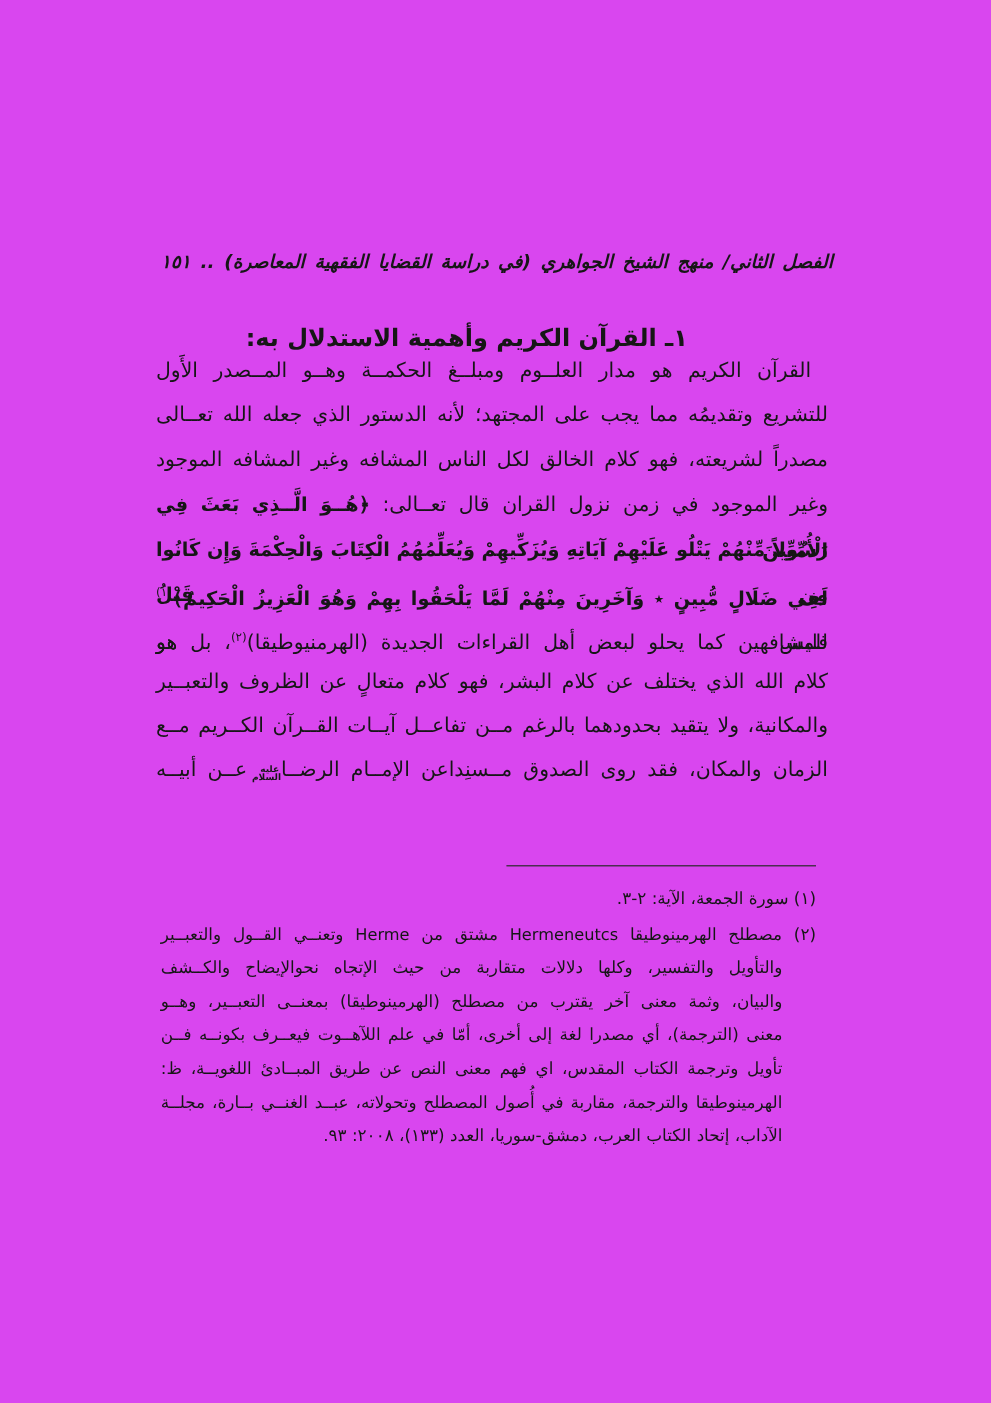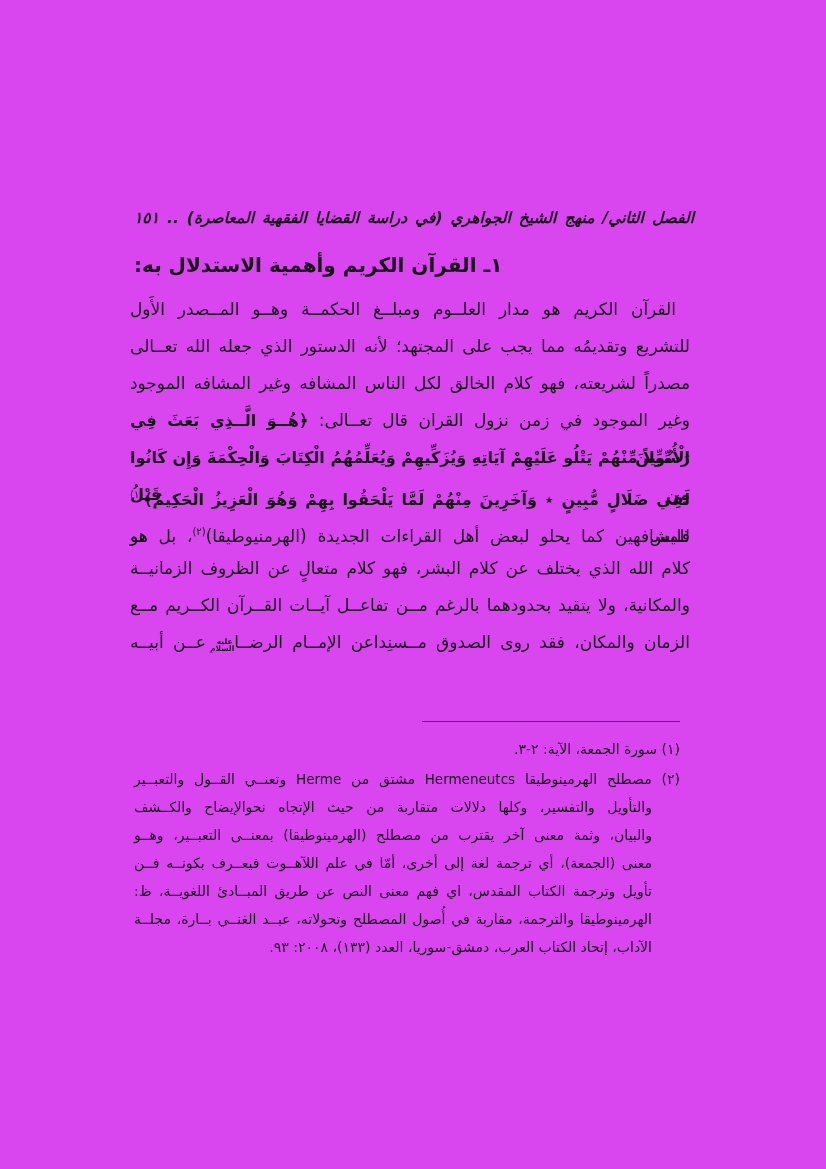--- a/index.html
+++ b/index.html
@@ -10,23 +10,23 @@
   .page { position:absolute; inset:0; background:#d946ef; }
 
   .running-header {
     position:absolute; top:203px; right:132px; width:560px;
     font-size:15.5px; font-weight:bold; font-style:italic;
     direction:rtl; text-align:justify; text-align-last:justify;
     line-height:30px; white-space:normal;
   }
 
   .section-heading {
-    position:absolute; top:249px; right:132px; width:560px; margin:0;
+    position:absolute; top:249px; right:132px; width:560px; margin:16px;
     padding-right:18px; box-sizing:border-box;
-    font-size:20px; font-weight:bold; direction:rtl; text-align:left;
+    font-size:20px; font-weight:bold; direction:rtl; text-align:center;
     line-height:32px;
   }
 
   .body-text {
     position:absolute; top:291px; right:136px; width:560px;
     direction:rtl; font-size:17px; line-height:37px;
   }
   .body-line { text-align:justify; text-align-last:justify; height:37px; overflow:visible; }
   .body-line.indent { padding-right:14px; }
 
@@ -64,35 +64,35 @@
   <h2 class="section-heading">١ـ القرآن الكريم وأهمية الاستدلال به:</h2>
 
   <div class="body-text" id="body-lines">
       <div class="body-line indent"><span class="seg-normal">القرآن الكريم هو مدار العلــوم ومبلــغ الحكمــة وهــو المــصدر الأَول</span></div>
       <div class="body-line"><span class="seg-normal">للتشريع وتقديمُه مما يجب على المجتهد؛ لأنه الدستور الذي جعله الله تعــالى</span></div>
       <div class="body-line"><span class="seg-normal">مصدراً لشريعته، فهو كلام الخالق لكل الناس المشافه وغير المشافه الموجود</span></div>
       <div class="body-line"><span class="seg-normal">وغير الموجود في زمن نزول القران قال تعــالى: </span><span class="seg-quran">﴿هُــوَ الَّــذِي بَعَثَ فِي الْأُمِّيِّينَ</span></div>
       <div class="body-line"><span class="seg-quran">رَسُولاً مِّنْهُمْ يَتْلُو عَلَيْهِمْ آيَاتِهِ وَيُزَكِّيهِمْ وَيُعَلِّمُهُمُ الْكِتَابَ وَالْحِكْمَةَ وَإِن كَانُوا مِن قَبْلُ</span></div>
       <div class="body-line"><span class="seg-quran">لَفِي ضَلَالٍ مُّبِينٍ ٭ وَآخَرِينَ مِنْهُمْ لَمَّا يَلْحَقُوا بِهِمْ وَهُوَ الْعَزِيزُ الْحَكِيمُ﴾</span><span class="seg-marker">(١)</span><span class="seg-normal"> فليس هو</span></div>
       <div class="body-line"><span class="seg-normal">للمشافهين كما يحلو لبعض أهل القراءات الجديدة (الهرمنيوطيقا)</span><span class="seg-marker">(٢)</span><span class="seg-normal">، بل هو</span></div>
-      <div class="body-line"><span class="seg-normal">كلام الله الذي يختلف عن كلام البشر، فهو كلام متعالٍ عن الظروف الزمانيــة</span></div>
+      <div class="body-line"><span class="seg-normal">كلام الله الذي يختلف عن كلام البشر، فهو كلام متعالٍ عن الظروف والتعبــير</span></div>
       <div class="body-line"><span class="seg-normal">والمكانية، ولا يتقيد بحدودهما بالرغم مــن تفاعــل آيــات القــرآن الكــريم مــع</span></div>
       <div class="body-line"><span class="seg-normal">الزمان والمكان، فقد روى الصدوق مــسنِداعن الإمــام الرضــا</span><span class="seg-honorific">عليه السلام</span><span class="seg-normal"> عــن أبيــه</span></div>
     </div>
 
   <div class="footnote-area">
     <div class="fn-separator"></div>
     <div class="footnotes-list" id="footnotes-list">
         <div class="footnote">
           <div class="fn-line start no-stretch"><span class="seg-normal">(١) سورة الجمعة، الآية: ٢-٣.</span></div>
         </div>
         <div class="footnote">
           <div class="fn-line start"><span class="seg-normal">(٢) مصطلح الهرمينوطيقا </span><span class="seg-latin">Hermeneutcs</span><span class="seg-normal"> مشتق من </span><span class="seg-latin">Herme</span><span class="seg-normal"> وتعنــي القــول والتعبــير</span></div>
           <div class="fn-line cont"><span class="seg-normal">والتأويل والتفسير، وكلها دلالات متقاربة من حيث الإتجاه نحوالإيضاح والكــشف</span></div>
           <div class="fn-line cont"><span class="seg-normal">والبيان، وثمة معنى آخر يقترب من مصطلح (الهرمينوطيقا) بمعنــى التعبــير، وهــو</span></div>
-          <div class="fn-line cont"><span class="seg-normal">معنى (الجمعة)، أي ترجمة لغة إلى أخرى، أمّا في علم اللآهــوت فيعــرف بكونــه فــن</span></div>
+          <div class="fn-line cont"><span class="seg-normal">معنى (الترجمة)، أي مصدرا لغة إلى أخرى، أمّا في علم اللآهــوت فيعــرف بكونــه فــن</span></div>
           <div class="fn-line cont"><span class="seg-normal">تأويل وترجمة الكتاب المقدس، اي فهم معنى النص عن طريق المبــادئ اللغويــة، ظ:</span></div>
           <div class="fn-line cont"><span class="seg-normal">الهرمينوطيقا والترجمة، مقاربة في أُصول المصطلح وتحولاته، عبــد الغنــي بــارة، مجلــة</span></div>
           <div class="fn-line cont no-stretch"><span class="seg-normal">الآداب، إتحاد الكتاب العرب، دمشق-سوريا، العدد (١٣٣)، ٢٠٠٨: ٩٣.</span></div>
         </div>
       </div>
   </div>
 </div>
 
 </body></html>

